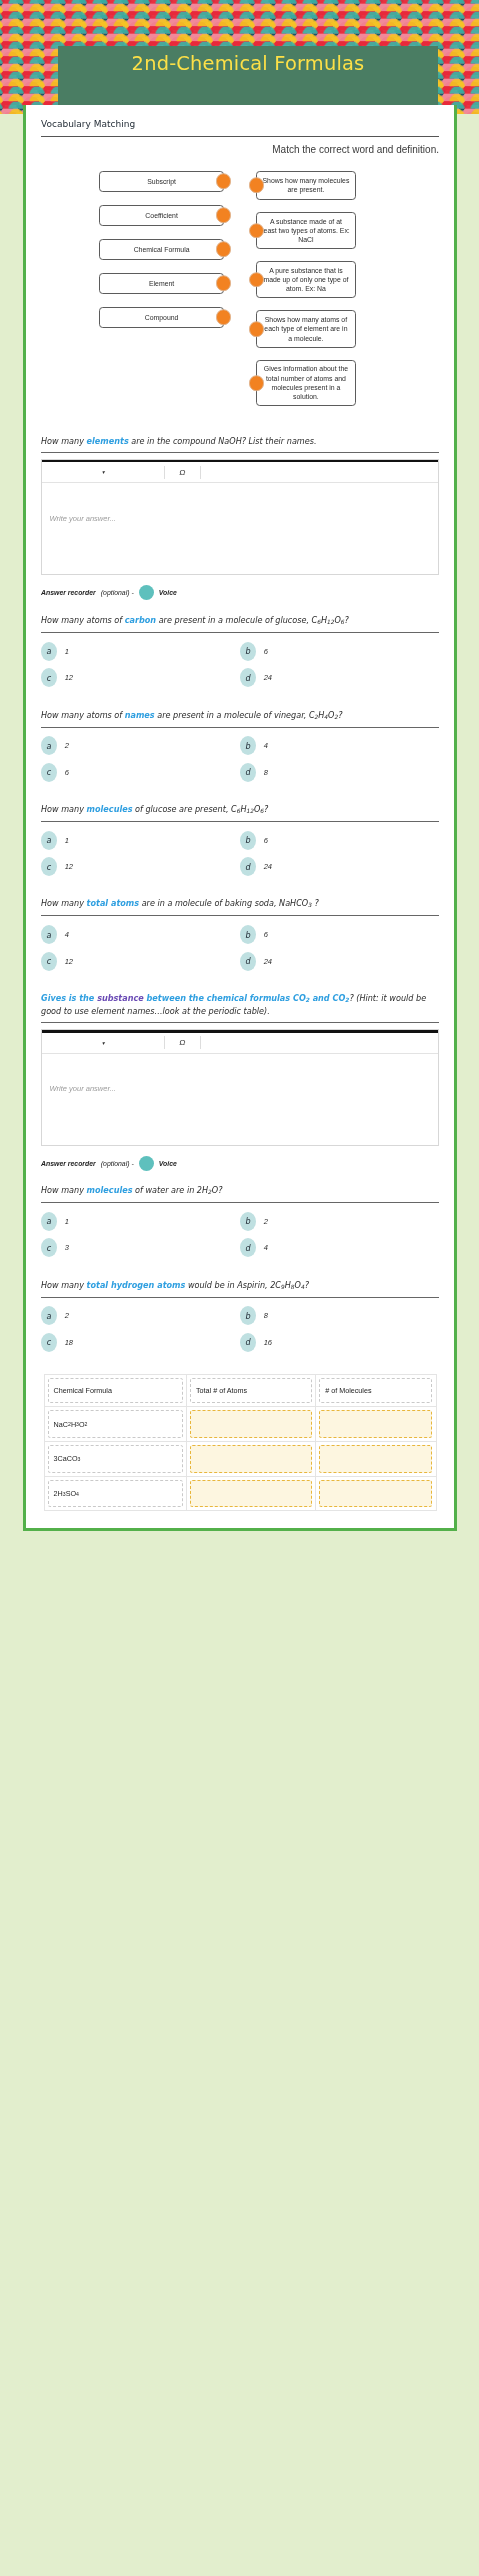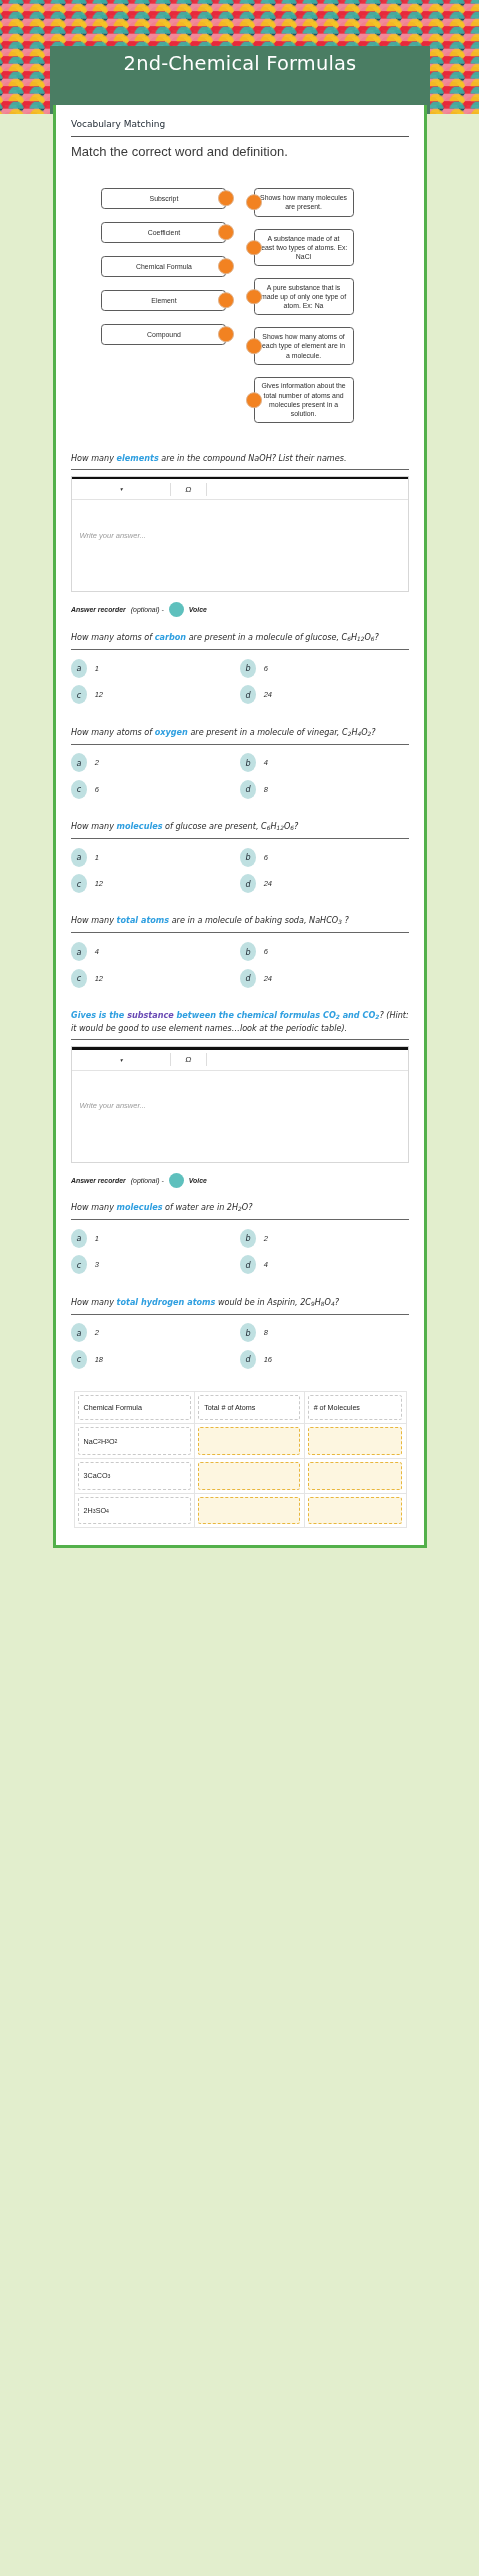--- a/index.html
+++ b/index.html
@@ -49,41 +49,41 @@
     background-size: 21px 15px;
     background-position:
        5.6px  3.7px,
       16.2px  3.7px,
        5.6px 11.2px,
       16.2px 11.2px;
     opacity: .92;
   }
   .title-plate {
     position: absolute;
-    left: 50px;
+    left: 58px;
     top: 46px;
     width: 380px;
     min-height: 69px;
     background: #4a7d63;
-    color: #ffffff;
+    color: #fde047;
     padding: 6.2px 11.2px 10px 11.2px;
     text-align: center;
     font-family: "DejaVu Sans", sans-serif;
     font-size: 19.4px;
     line-height: 1.26;
     letter-spacing: 0.2px;
     z-index: 3;
   }
   .title-plate .l2 { display: block; }
 
   
   .card {
     position: relative;
     margin: 0 auto;
-    width: 374px;
+    width: 434px;
     background: #ffffff;
     border-left: 3.1px solid #53b04a;
     border-right: 3.1px solid #53b04a;
     border-bottom: 3.1px solid #53b04a;
     z-index: 4;
     margin-top: -8.7px;
     padding: 0 0 16.2px 0;
   }
   .card-inner { padding: 12.5px 15px 0 15px; }
 
@@ -95,23 +95,24 @@
   }
   .sec-title {
     font-family: "DejaVu Sans", sans-serif;
     font-size: 9px;
     color: #1f2933;
     padding-bottom: 5px;
   }
   .rule { border-bottom: 0.6px solid #555; height: 0.6px; margin: 0 0 7.5px 0; }
   .thin-rule { border-bottom: 0.6px solid #666; height: 0.6px; margin: 5px 0 6.2px 0; }
   .sub-note {
-    font-size: 13px;
+    font-size: 10px;
     color: #3a3a3a;
-    margin-bottom: 26px;
+    margin-bottom: 13px;
+    text-align: right;
   }
   .kw { color: #2f9fe0; font-weight: bold; }
   .kw-purple { color: #6a4bb5; font-weight: bold; }
   sub { font-size: .72em; vertical-align: -0.22em; }
 
   
   .match {
     position: relative;
     display: flex;
     justify-content: space-between;
@@ -326,21 +327,21 @@
                 <div class="bubble">c</div>
                 <div class="ch-text">12</div>
               </div>
               <div class="choice">
                 <div class="bubble">d</div>
                 <div class="ch-text">24</div>
               </div>
             </div>
           </div>
           <div class="q-block">
-            <div class="q-text"><span>How many atoms of </span><span class="kw">oxygen</span><span> are present in a molecule of vinegar, C</span><sub>2</sub><span>H</span><sub>4</sub><span>O</span><sub>2</sub><span>?</span></div>
+            <div class="q-text"><span>How many atoms of </span><span class="kw">names</span><span> are present in a molecule of vinegar, C</span><sub>2</sub><span>H</span><sub>4</sub><span>O</span><sub>2</sub><span>?</span></div>
             <div class="thin-rule"></div>
             <div class="choices">
               <div class="choice">
                 <div class="bubble">a</div>
                 <div class="ch-text">2</div>
               </div>
               <div class="choice">
                 <div class="bubble">b</div>
                 <div class="ch-text">4</div>
               </div>

